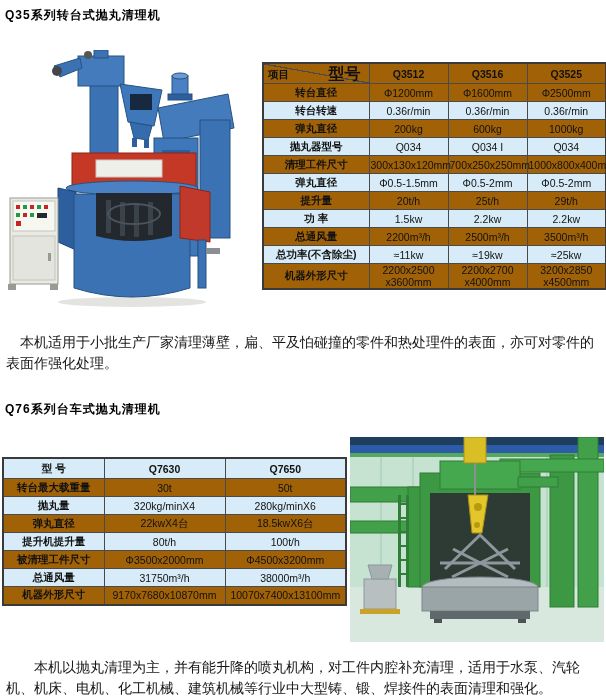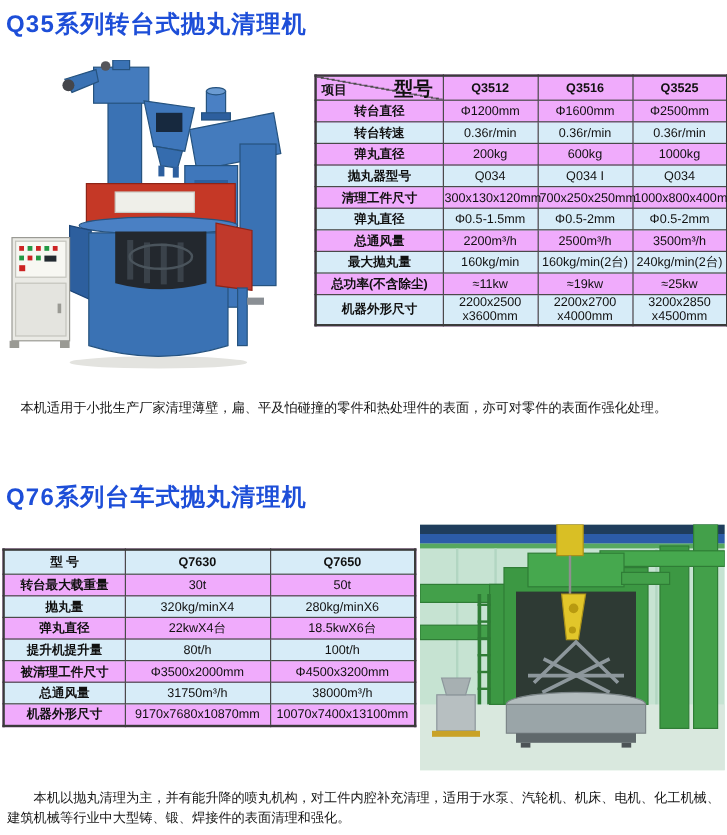--- a/index.html
+++ b/index.html
@@ -1,28 +1,28 @@
 <!DOCTYPE html>
 <html><head>
 <meta charset="utf-8">
 <style>
   html,body{margin:0;padding:0;background:#ffffff;}
   .page{position:relative;width:606px;height:696px;background:#ffffff;overflow:hidden;
         font-family:"Liberation Sans","DejaVu Sans",sans-serif;color:#111;}
-  .sec-title{position:absolute;left:5px;margin:0;font-size:20px;font-weight:bold;
-             color:#1d4ed8;letter-spacing:1px;}
+  .sec-title{position:absolute;left:5px;margin:0;font-size:12px;font-weight:bold;
+             color:#000000;letter-spacing:1px;}
   #title1{top:7px;}
   #title2{top:401px;}
-  .para{position:absolute;left:6px;width:596px;margin:0;font-size:11px;line-height:1.5;color:#151515;}
+  .para{position:absolute;left:6px;width:596px;margin:0;font-size:14px;line-height:1.5;color:#151515;}
   #para1{top:332px;text-indent:1em;}
   #para2{top:657px;text-indent:2em;}
   .illus{position:absolute;}
   #illus1{left:2px;top:50px;width:256px;height:262px;}
   #photo1{left:350px;top:437px;width:254px;height:205px;}
-  table.spec{position:absolute;border-collapse:collapse;table-layout:fixed;background:#f0abfc;
+  table.spec{position:absolute;border-collapse:collapse;table-layout:fixed;background:#a16207;
              font-size:10.5px;border:2px solid #3a3a3a;}
   #table1{left:262px;top:62px;width:343px;}
   #table2{left:2px;top:457px;width:343px;padding-left:41px;}
   table.spec th,table.spec td{border:1px solid #4a4a4a;text-align:center;padding:0 1px;color:#111;}
   table.spec thead th{font-weight:bold;height:19px;}
   #table1 tbody tr{height:18px;}
   #table2 tbody tr{height:18px;}
   table.spec tbody tr:nth-child(even){background:#d7ecf8;}
   #table2 thead tr{background:#d7ecf8;}
   td.lbl{font-weight:bold;}
@@ -154,30 +154,36 @@
           <td class="val">700x250x250mm</td>
           <td class="val">1000x800x400mm</td>
         </tr>
         <tr>
           <td class="lbl">弹丸直径</td>
           <td class="val">Φ0.5-1.5mm</td>
           <td class="val">Φ0.5-2mm</td>
           <td class="val">Φ0.5-2mm</td>
         </tr>
         <tr>
+          <td class="lbl">提升量</td>
+          <td class="val">20t/h</td>
+          <td class="val">25t/h</td>
+          <td class="val">29t/h</td>
+        </tr>
+        <tr>
+          <td class="lbl">功 率</td>
+          <td class="val">1.5kw</td>
+          <td class="val">2.2kw</td>
+          <td class="val">2.2kw</td>
+        </tr>
+        <tr>
           <td class="lbl">总通风量</td>
           <td class="val">2200m³/h</td>
           <td class="val">2500m³/h</td>
           <td class="val">3500m³/h</td>
-        </tr>
-        <tr>
-          <td class="lbl">最大抛丸量</td>
-          <td class="val">160kg/min</td>
-          <td class="val">160kg/min(2台)</td>
-          <td class="val">240kg/min(2台)</td>
         </tr>
         <tr>
           <td class="lbl">总功率(不含除尘)</td>
           <td class="val">≈11kw</td>
           <td class="val">≈19kw</td>
           <td class="val">≈25kw</td>
         </tr>
         <tr>
           <td class="lbl">机器外形尺寸</td>
           <td class="val">2200x2500

